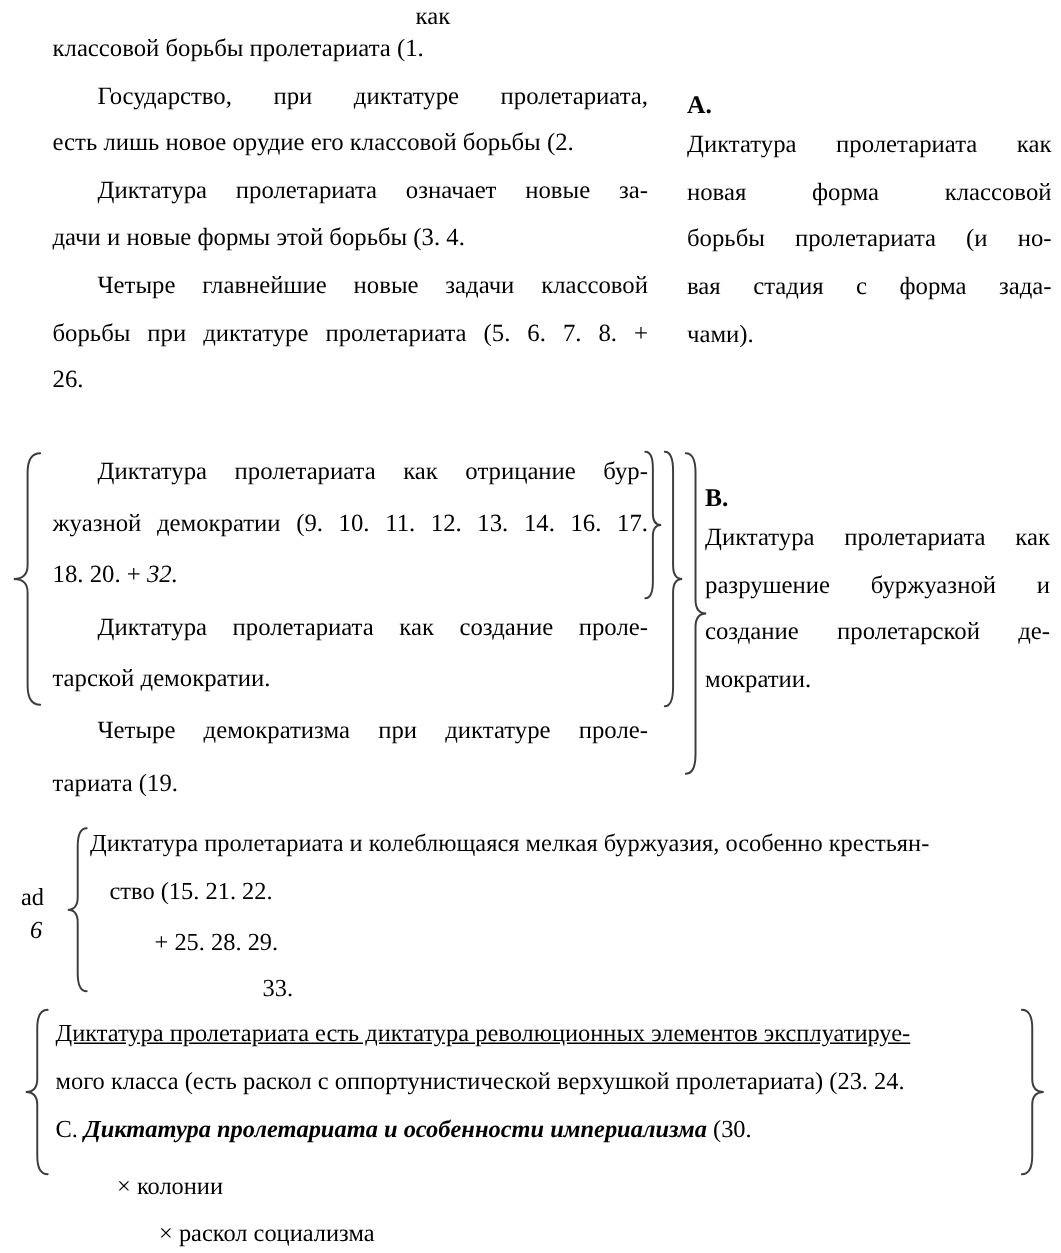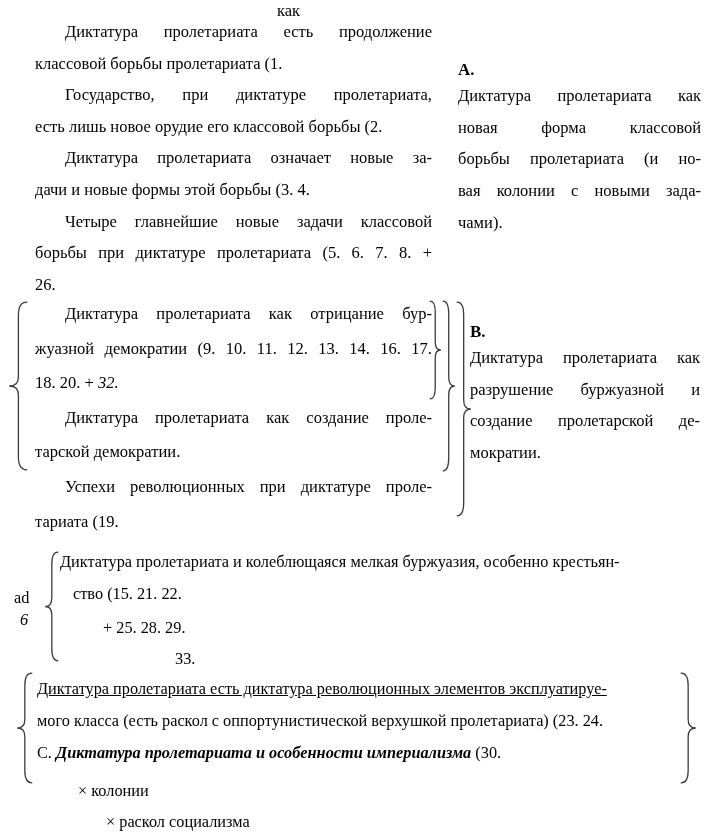--- a/index.html
+++ b/index.html
@@ -23,47 +23,46 @@
   .bitl { font-style:italic; font-weight:600;text-align:center; }
 </style>
 </head>
 <body>
 
 <div class="page">
 
   <div class="abs ln nw" style="left:277px; top:0; line-height:22px;">как</div>
 
   <div class="abs" id="sec1" style="left:35px; top:16px; width:397px;">
-    <div class="ln just ind">Диктатура пролетариата есть продолжение</div>
     <div class="ln">классовой борьбы пролетариата (1.</div>
     <div class="ln just ind">Государство, при диктатуре пролетариата,</div>
     <div class="ln">есть лишь новое орудие его классовой борьбы (2.</div>
     <div class="ln just ind">Диктатура пролетариата означает новые за-</div>
     <div class="ln">дачи и новые формы этой борьбы (3. 4.</div>
     <div class="ln just ind">Четыре главнейшие новые задачи классовой</div>
     <div class="ln just">борьбы при диктатуре пролетариата (5. 6. 7. 8. +</div>
     <div class="ln">26.</div>
   </div>
 
   <div class="abs note" style="left:458px; top:60px; width:243px;">
     <div class="lbl">А.</div>
     <div class="ln just">Диктатура пролетариата как</div>
     <div class="ln just">новая форма классовой</div>
     <div class="ln just">борьбы пролетариата (и но-</div>
-    <div class="ln just">вая колонии с новыми зада-</div>
+    <div class="ln just">вая стадия с форма зада-</div>
     <div class="ln">чами).</div>
   </div>
 
   <div class="abs" id="sec2" style="left:35px; top:297px; width:397px;">
     <div class="ln just ind">Диктатура пролетариата как отрицание бур-</div>
     <div class="ln just">жуазной демократии (9. 10. 11. 12. 13. 14. 16. 17.</div>
     <div class="ln"><span>18. 20. + </span><i class="itl">32.</i></div>
     <div class="ln just ind">Диктатура пролетариата как создание проле-</div>
     <div class="ln">тарской демократии.</div>
-    <div class="ln just ind">Успехи революционных при диктатуре проле-</div>
+    <div class="ln just ind">Четыре демократизма при диктатуре проле-</div>
     <div class="ln">тариата (19.</div>
   </div>
 
   <div class="abs note" style="left:470px; top:322px; width:230px;">
     <div class="lbl">В.</div>
     <div class="ln just">Диктатура пролетариата как</div>
     <div class="ln just">разрушение буржуазной и</div>
     <div class="ln just">создание пролетарской де-</div>
     <div class="ln">мократии.</div>
   </div>

